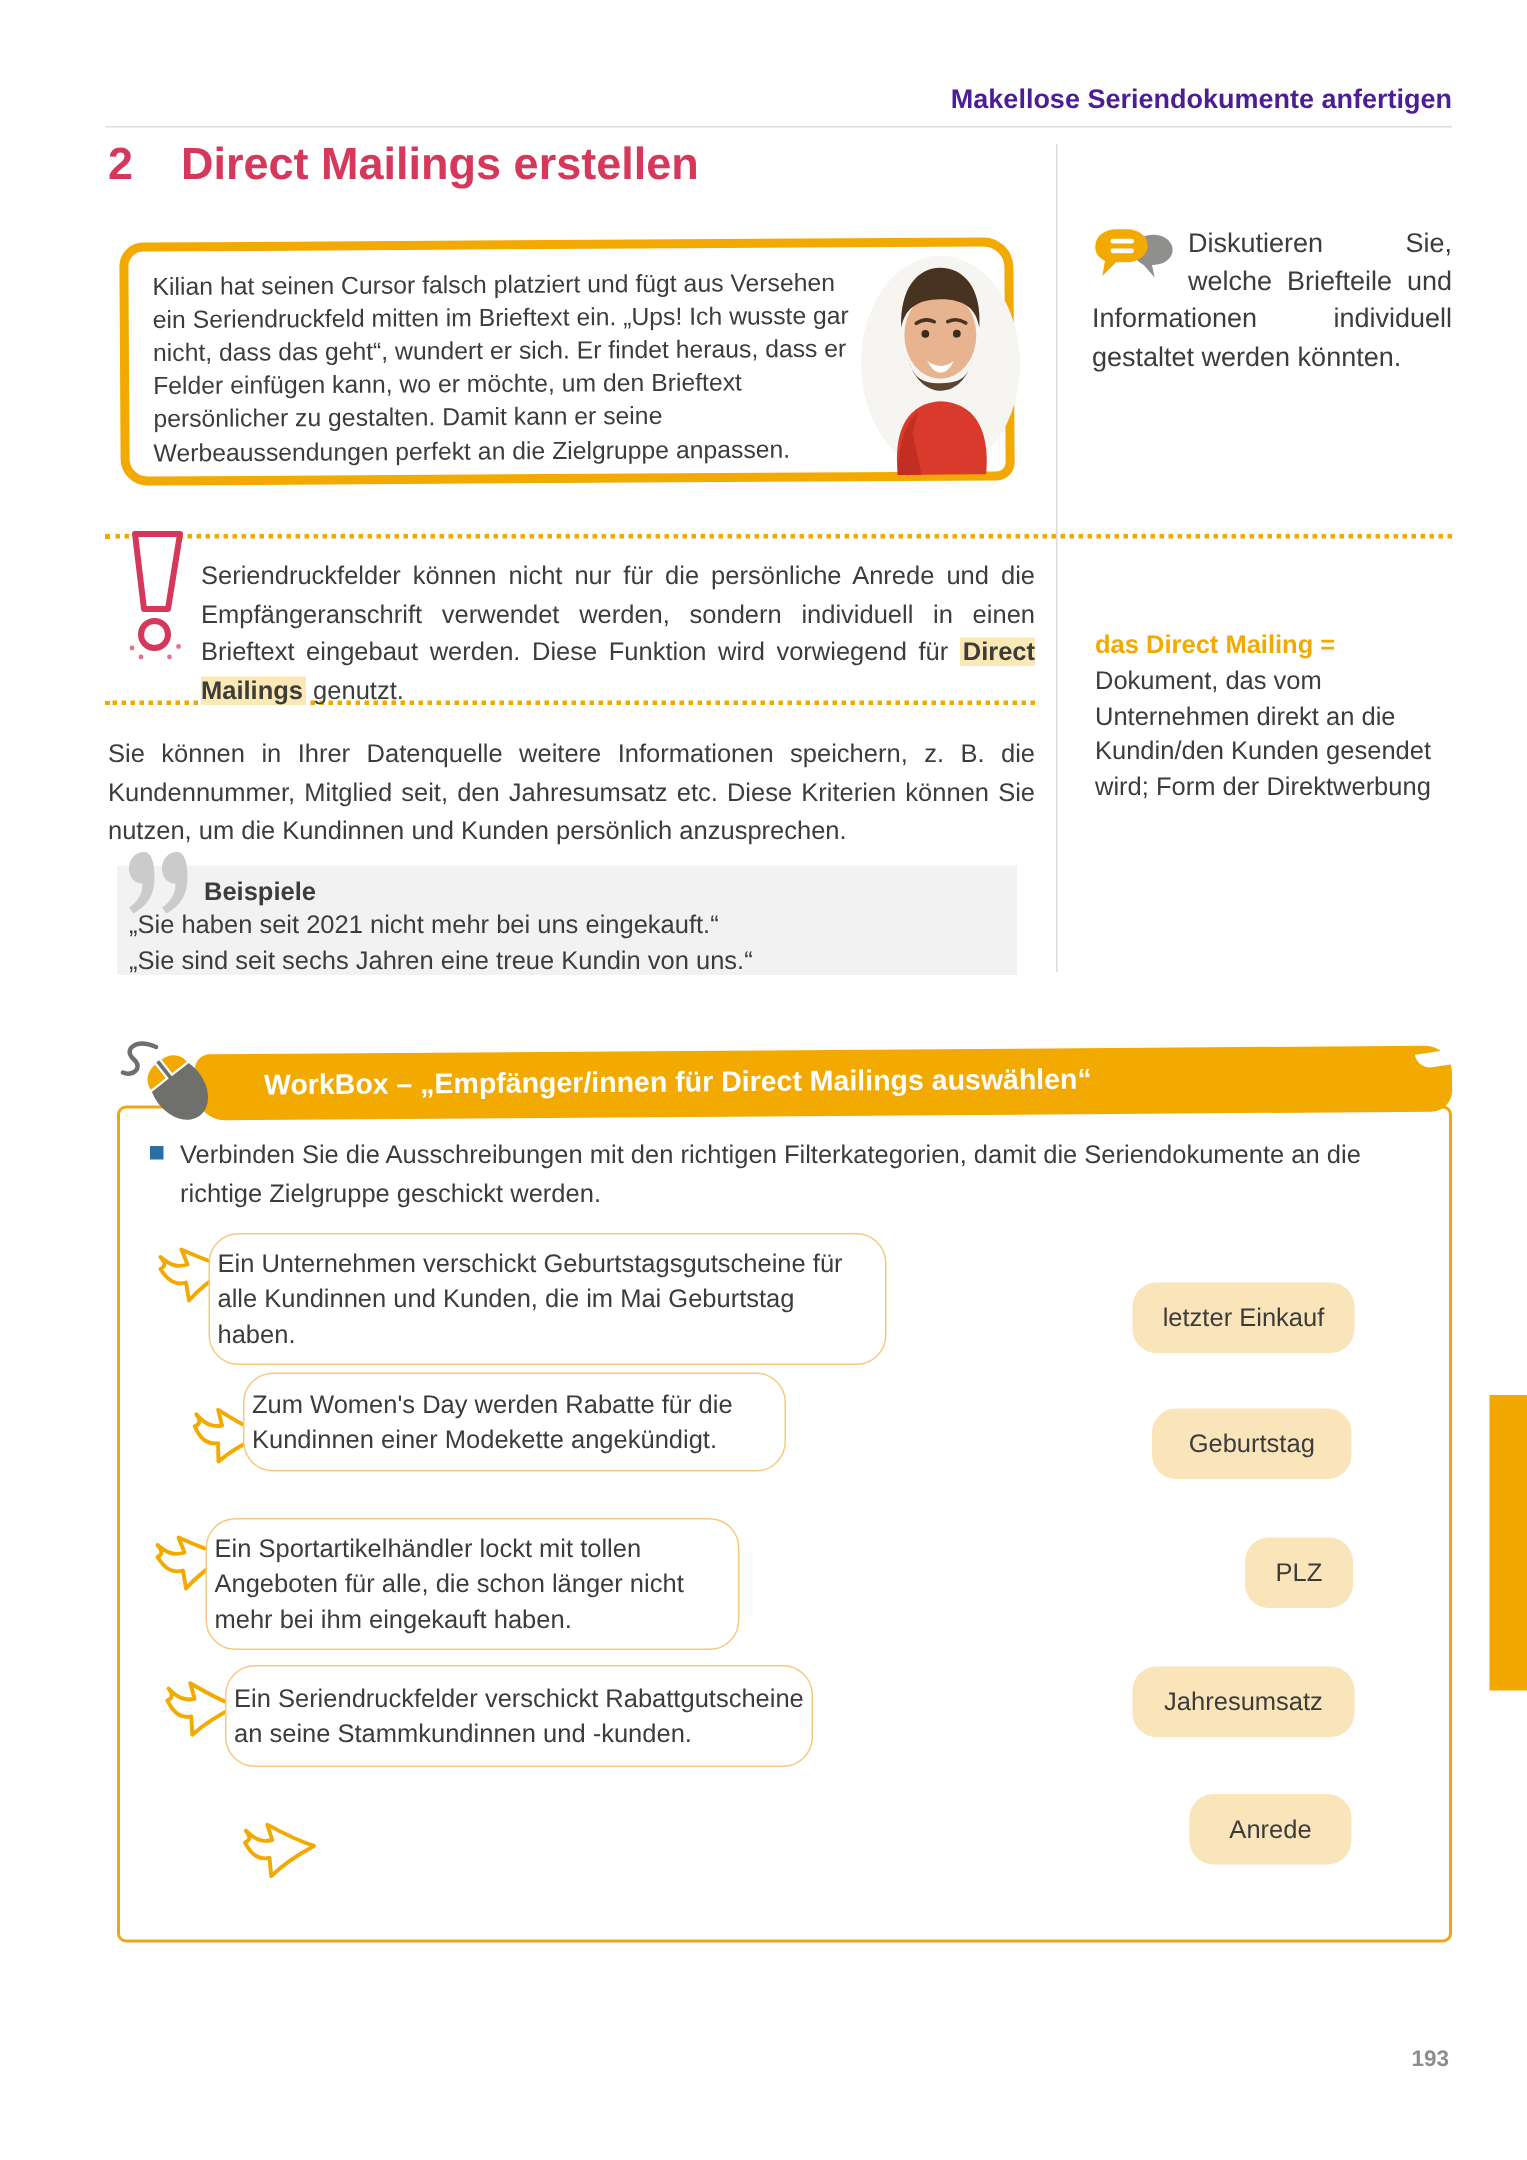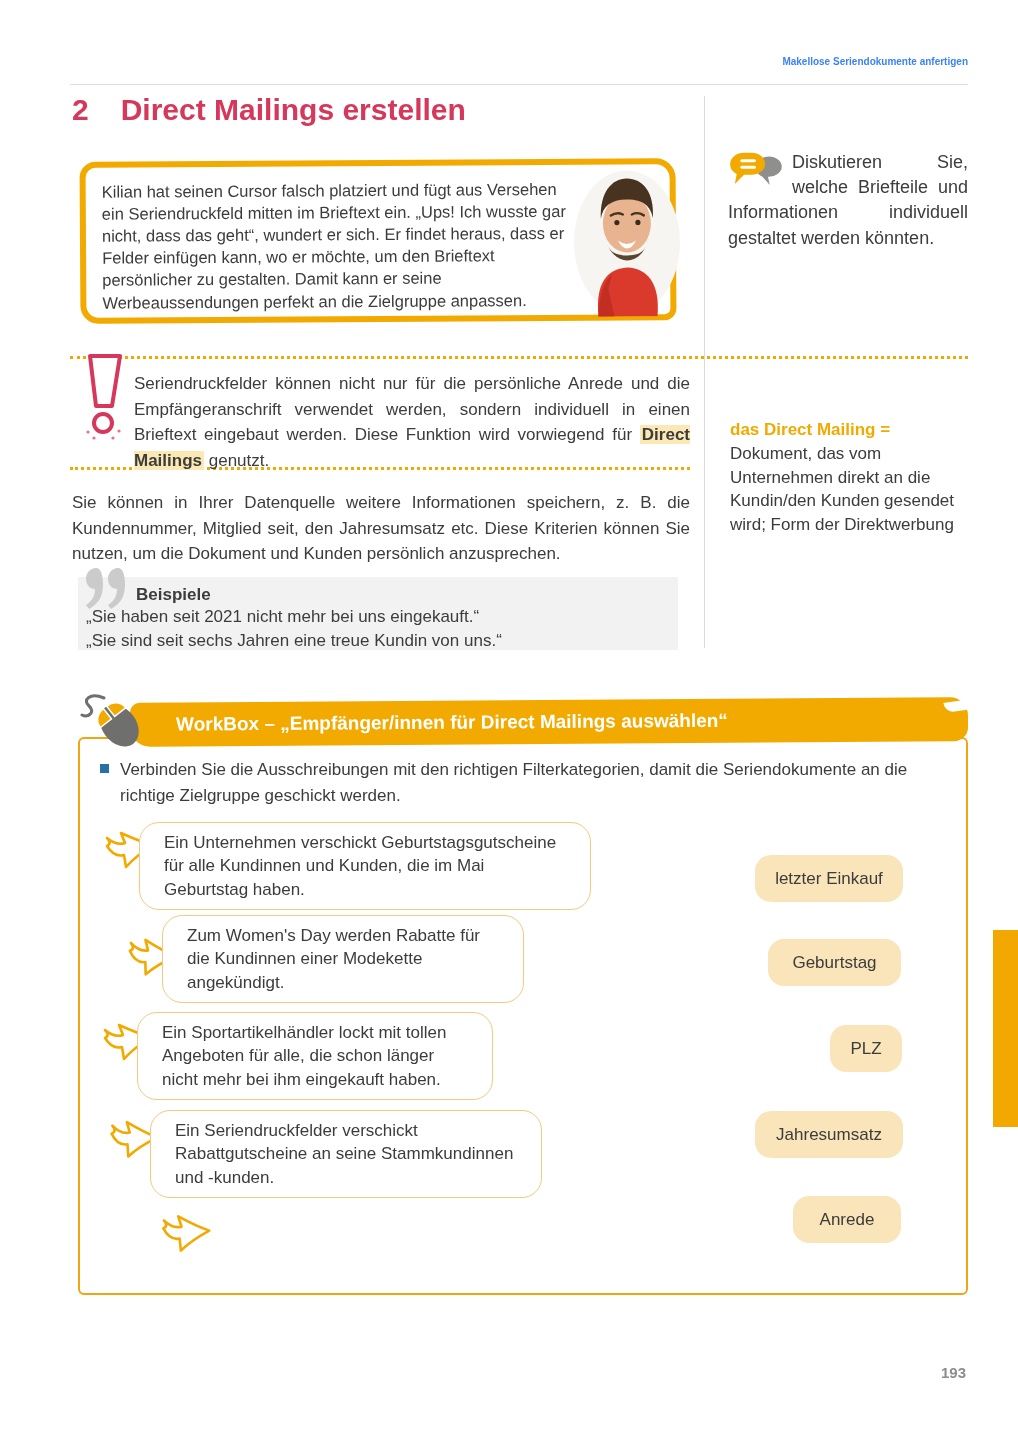--- a/index.html
+++ b/index.html
@@ -1,20 +1,20 @@
 <!DOCTYPE html>
 <html lang="de"><head>
 <meta charset="utf-8">
 <style>
   * { margin:0; padding:0; box-sizing:border-box; }
   body { background:#ffffff; font-family:"Liberation Sans", sans-serif; }
   .page { position:relative; width:1018px; height:1440px; background:#fff; color:#3c3c3b; overflow:hidden; }
 
   
-  .running-header { position:absolute; top:56px; right:50px; color:#3b82f6; font-size:10px; font-weight:bold;text-align:right; }
+  .running-header { position:absolute; top:56px; right:50px; color:#4c1d95; font-size:18px; font-weight:bold;text-align:right; }
   .header-rule { position:absolute; top:84px; left:70px; width:898px; border-top:1px solid #dedede; }
   .chapter { position:absolute; top:93px; left:72px; display:flex; color:#d5385a; font-size:30px; font-weight:bold; }
   .chapter .num { margin-right:32px; }
 
   
   .v-divider { position:absolute; left:704px; top:96px; width:1px; height:552px; background:#dadada; }
 
   
   .intro-box { position:absolute; left:80px; top:160px; width:596px; height:162px;
     border:6px solid #f2a900; border-radius:16px 20px 12px 18px; transform:rotate(-0.35deg); background:#fff; }
@@ -49,21 +49,21 @@
   .workbox { position:absolute; left:78px; top:737px; width:890px; height:558px; border:2px solid #f0a512; border-radius:6px; background:#fff; }
   .wb-banner { position:absolute; left:130px; top:700px; width:838px; height:44px; background:#f2a900;
     border-radius:10px 18px 14px 20px; transform:rotate(-0.4deg); display:flex; align-items:center; }
   .wb-banner::after { content:""; position:absolute; right:-2px; top:4px; width:26px; height:10px; background:#fff; border-radius:0 0 0 14px; transform:rotate(-8deg); }
   .wb-title { color:#fff; font-size:19px; font-weight:bold; padding-left:46px; }
   .wb-mouse { position:absolute; left:80px; top:692px; width:66px; height:60px; }
   .wb-bullet { position:absolute; left:100px; top:764px; width:9px; height:9px; background:#2a6ea6; }
   .wb-instruction { position:absolute; left:120px; top:757px; width:832px; font-size:17px; line-height:1.55; }
 
   .bubble { position:absolute; display:flex; align-items:center; background:#fff;
-    border:1.5px solid #f6c97e; border-radius:20px; padding:8px 24px; font-size:17px; line-height:1.38; }
+    border:1.5px solid #f6c97e; border-radius:20px; padding:8px 5px; font-size:17px; line-height:1.38; }
   .bubble1 { left:139px; top:822px; width:452px; min-height:64px; }
   .bubble2 { left:162px; top:915px; width:362px; min-height:66px; }
   .bubble3 { left:137px; top:1012px; width:356px; min-height:68px; }
   .bubble4 { left:150px; top:1110px; width:392px; min-height:68px; }
   .bubble5 { left:205px; top:1205px; width:264px; min-height:74px; border-radius:26px; }
 
   .arrow { position:absolute; width:52px; height:44px; }
   .arrow1 { left:104px; top:828px; }
   .arrow2 { left:126px; top:936px; transform:rotate(8deg); }
   .arrow3 { left:102px; top:1020px; }
@@ -137,21 +137,21 @@
       <circle cx="8" cy="80" r="1.6" fill="#e0728c"></circle>
         <circle cx="14" cy="86" r="1.6" fill="#e0728c"></circle>
       <circle cx="33" cy="86" r="1.6" fill="#e0728c"></circle>
         <circle cx="39" cy="79" r="1.6" fill="#e0728c"></circle>
     </svg>
   </span>
   <div class="note-text"><span>Seriendruckfelder können nicht nur für die persönliche Anrede und die Empfängeranschrift verwendet werden, sondern individuell in einen Brieftext eingebaut werden. Diese Funktion wird vorwiegend für </span><span class="hl">Direct Mailings</span><span> genutzt.</span></div>
 
   <div class="definition"><span class="term">das Direct Mailing =</span><span> Dokument, das vom Unternehmen direkt an die Kundin/den Kunden gesendet wird; Form der Direktwerbung</span></div>
 
-  <div class="body-par">Sie können in Ihrer Datenquelle weitere Informationen speichern, z. B. die Kundennummer, Mitglied seit, den Jahresumsatz etc. Diese Kriterien können Sie nutzen, um die Dokument und Kunden persönlich anzusprechen.</div>
+  <div class="body-par">Sie können in Ihrer Datenquelle weitere Informationen speichern, z. B. die Kundennummer, Mitglied seit, den Jahresumsatz etc. Diese Kriterien können Sie nutzen, um die Kundinnen und Kunden persönlich anzusprechen.</div>
 
   <div class="examples">
     <span class="quote-icon">
       <svg viewBox="0 0 46 42" width="46" height="42">
         <path d="M10 0 C4 0 0 5 0 11 C0 17 4 21 9 21 C9 28 6 33 0 37 L3 41 C12 36 17 29 17 17 C17 7 15 0 10 0 Z" fill="#cbcbcb"></path>
         <path d="M32 0 C26 0 22 5 22 11 C22 17 26 21 31 21 C31 28 28 33 22 37 L25 41 C34 36 39 29 39 17 C39 7 37 0 32 0 Z" fill="#cbcbcb"></path>
       </svg>
     </span>
     <div class="ex-title">Beispiele</div>
     <div class="ex-item">„Sie haben seit 2021 nicht mehr bei uns eingekauft.“</div>

